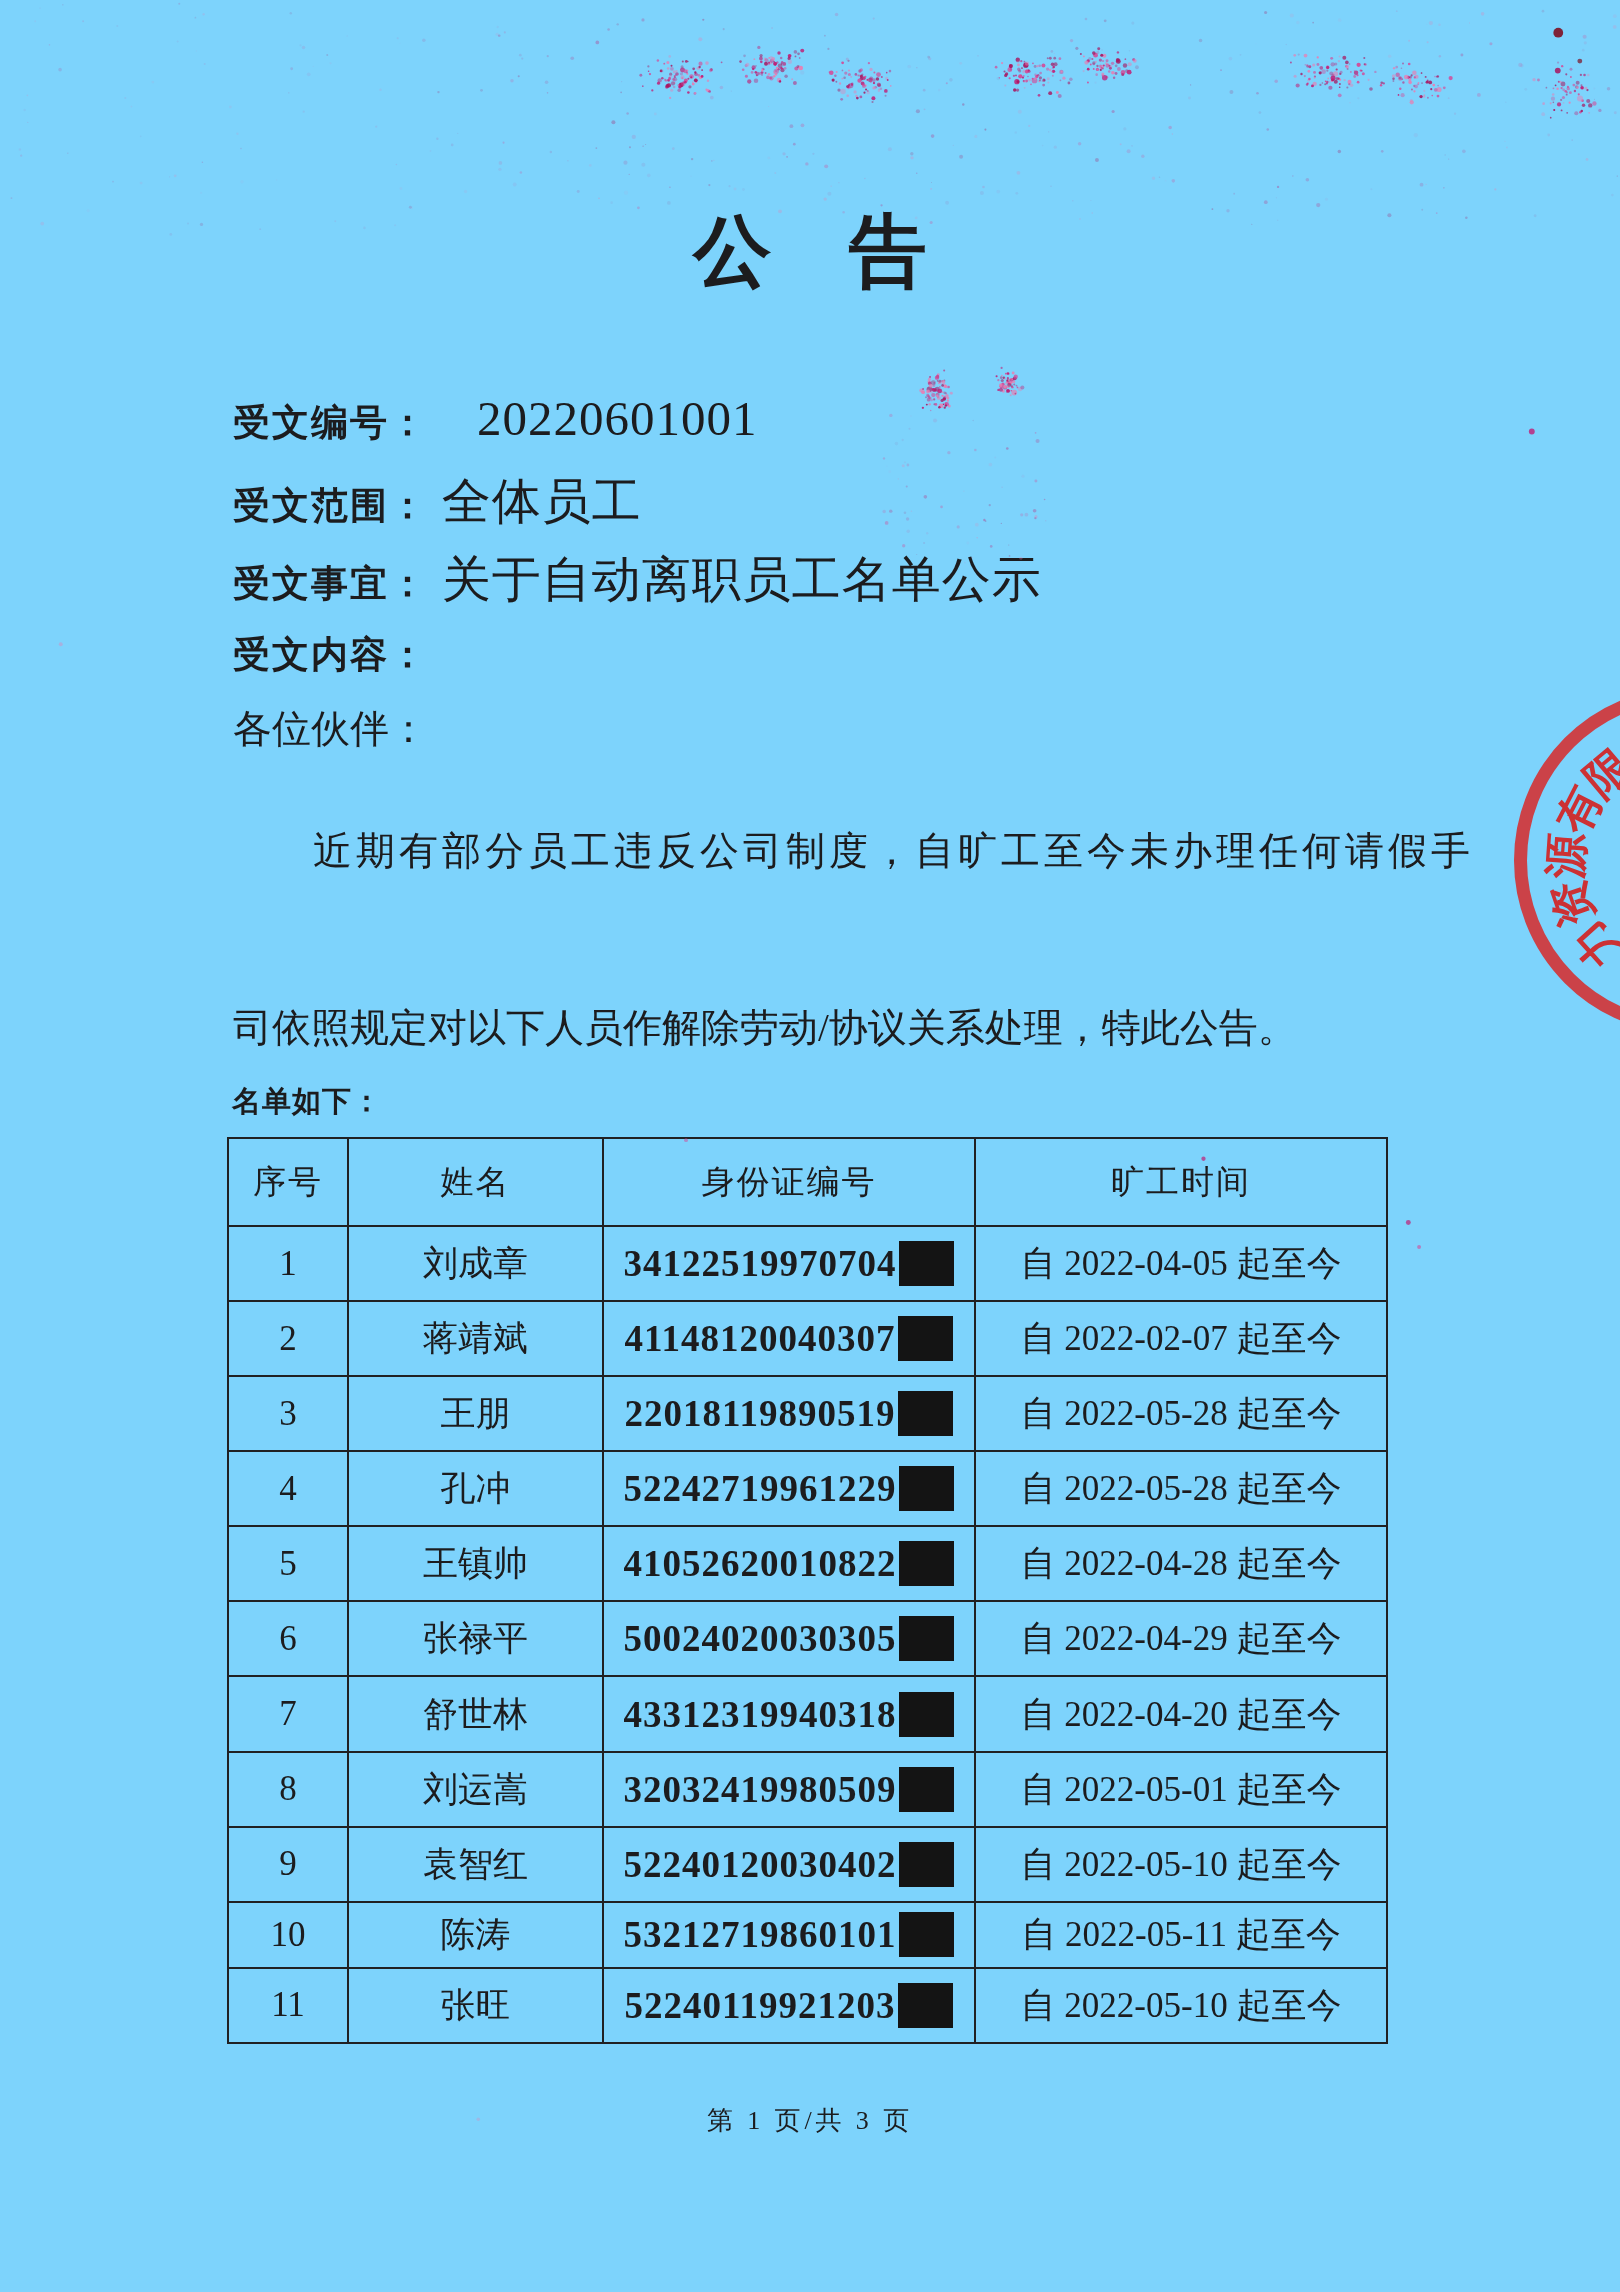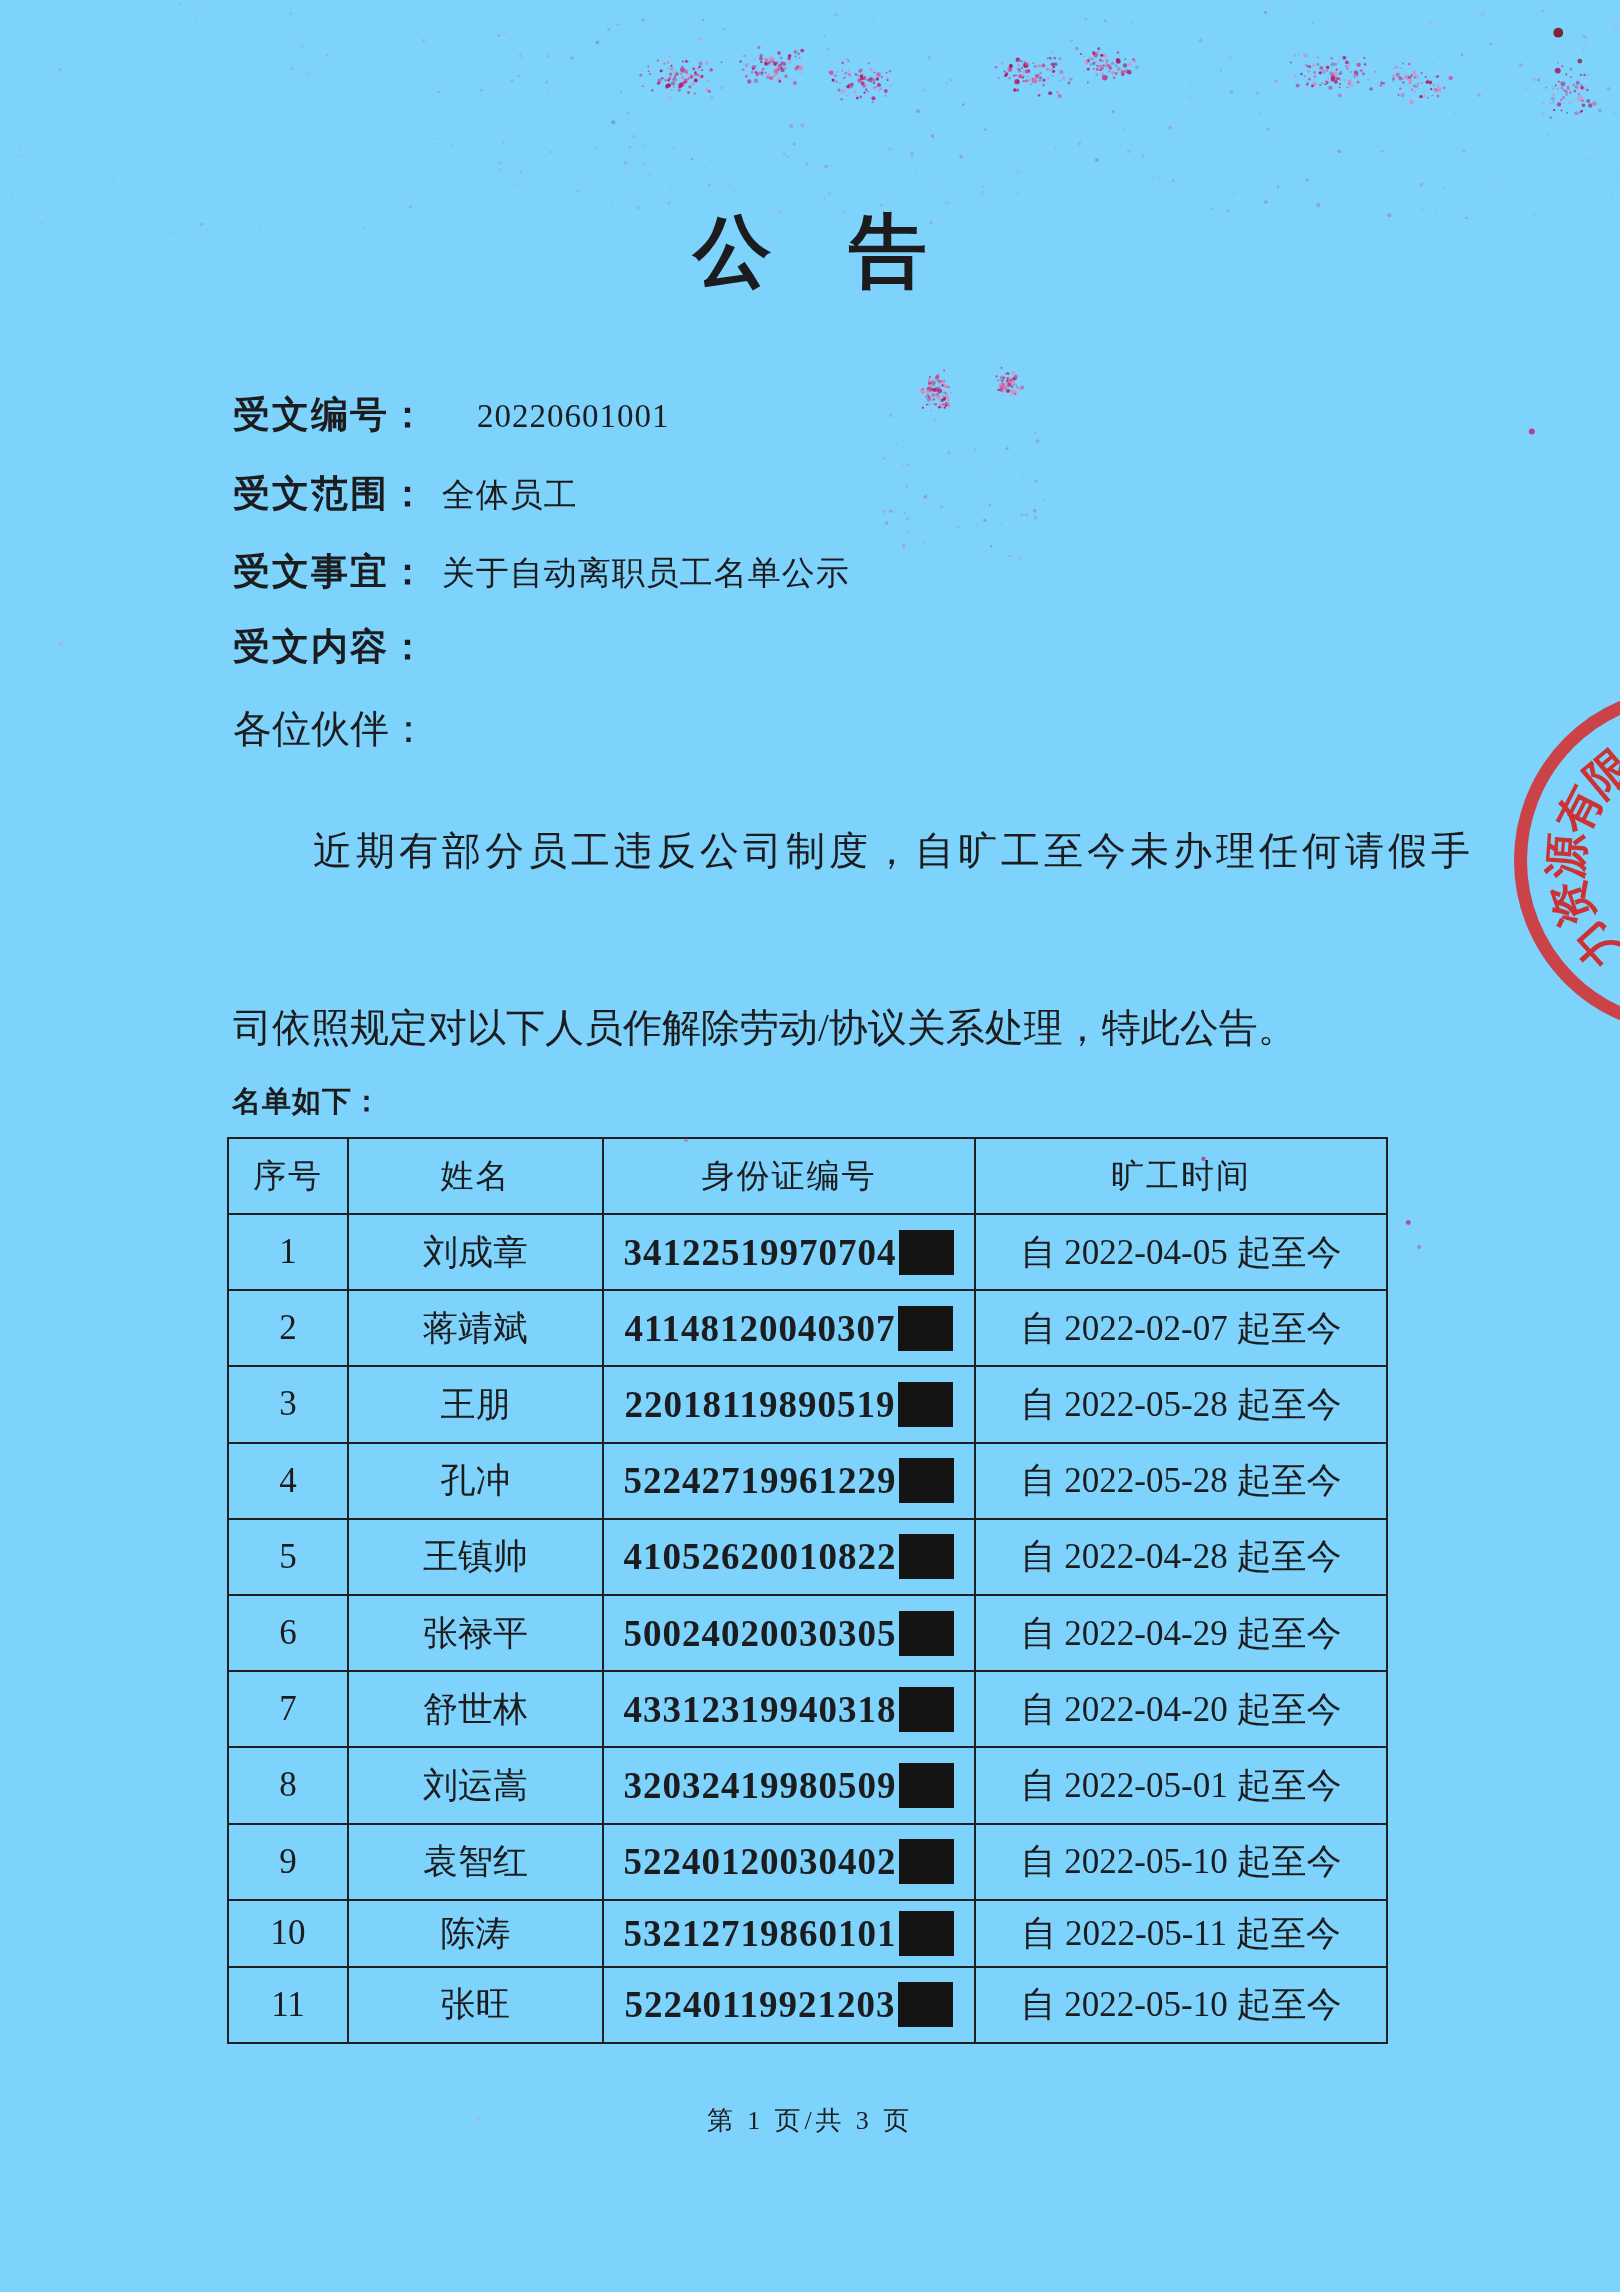--- a/index.html
+++ b/index.html
@@ -9,21 +9,21 @@
     font-family:"Liberation Serif","DejaVu Serif",serif;color:#1c1c1e;
   }
   .abs{position:absolute;}
   .doc-title{
     top:200px;left:0;width:100%;text-align:center;
     font-size:78px;font-weight:700;letter-spacing:29px;text-indent:29px;
     z-index:2;
   }
   .field{left:233px;white-space:nowrap;z-index:2;}
   .field-label{font-size:37px;font-weight:700;letter-spacing:2px;}
-  .field-value{font-size:33px;margin-left:13.7px;letter-spacing:1px;}
+  .field-value{font-size:49px;margin-left:13.7px;letter-spacing:1px;}
   .salutation{left:233px;font-size:39px;z-index:2;}
   .para-line{
     left:233px;width:1237px;font-size:39px;line-height:51px;z-index:2;
     text-align:justify;text-align-last:justify;
   }
   .para-line.first{padding-left:80px;width:1157px;}
   .para-line.last{text-align:left;text-align-last:left;}
   .list-intro{left:232px;font-size:29px;font-weight:600;letter-spacing:1px;z-index:2;}
   table.roster{
     position:absolute;left:227px;top:1137px;width:1159px;height:907px;
@@ -85,21 +85,21 @@
   <div class="abs list-intro" style="top:1082px">名单如下：</div>
 
   <table class="roster">
     <colgroup>
       <col style="width:120px">
         <col style="width:255px">
         <col style="width:372px">
         <col style="width:412px">
     </colgroup>
     <thead>
-      <tr style="height:76px">
+      <tr style="height:88px">
         <th class="col-head">序号</th>
         <th class="col-head">姓名</th>
         <th class="col-head">身份证编号</th>
         <th class="col-head">旷工时间</th>
       </tr>
     </thead>
     <tbody>
         <tr style="height: 75px;">
           <td>1</td>
           <td>刘成章</td>

